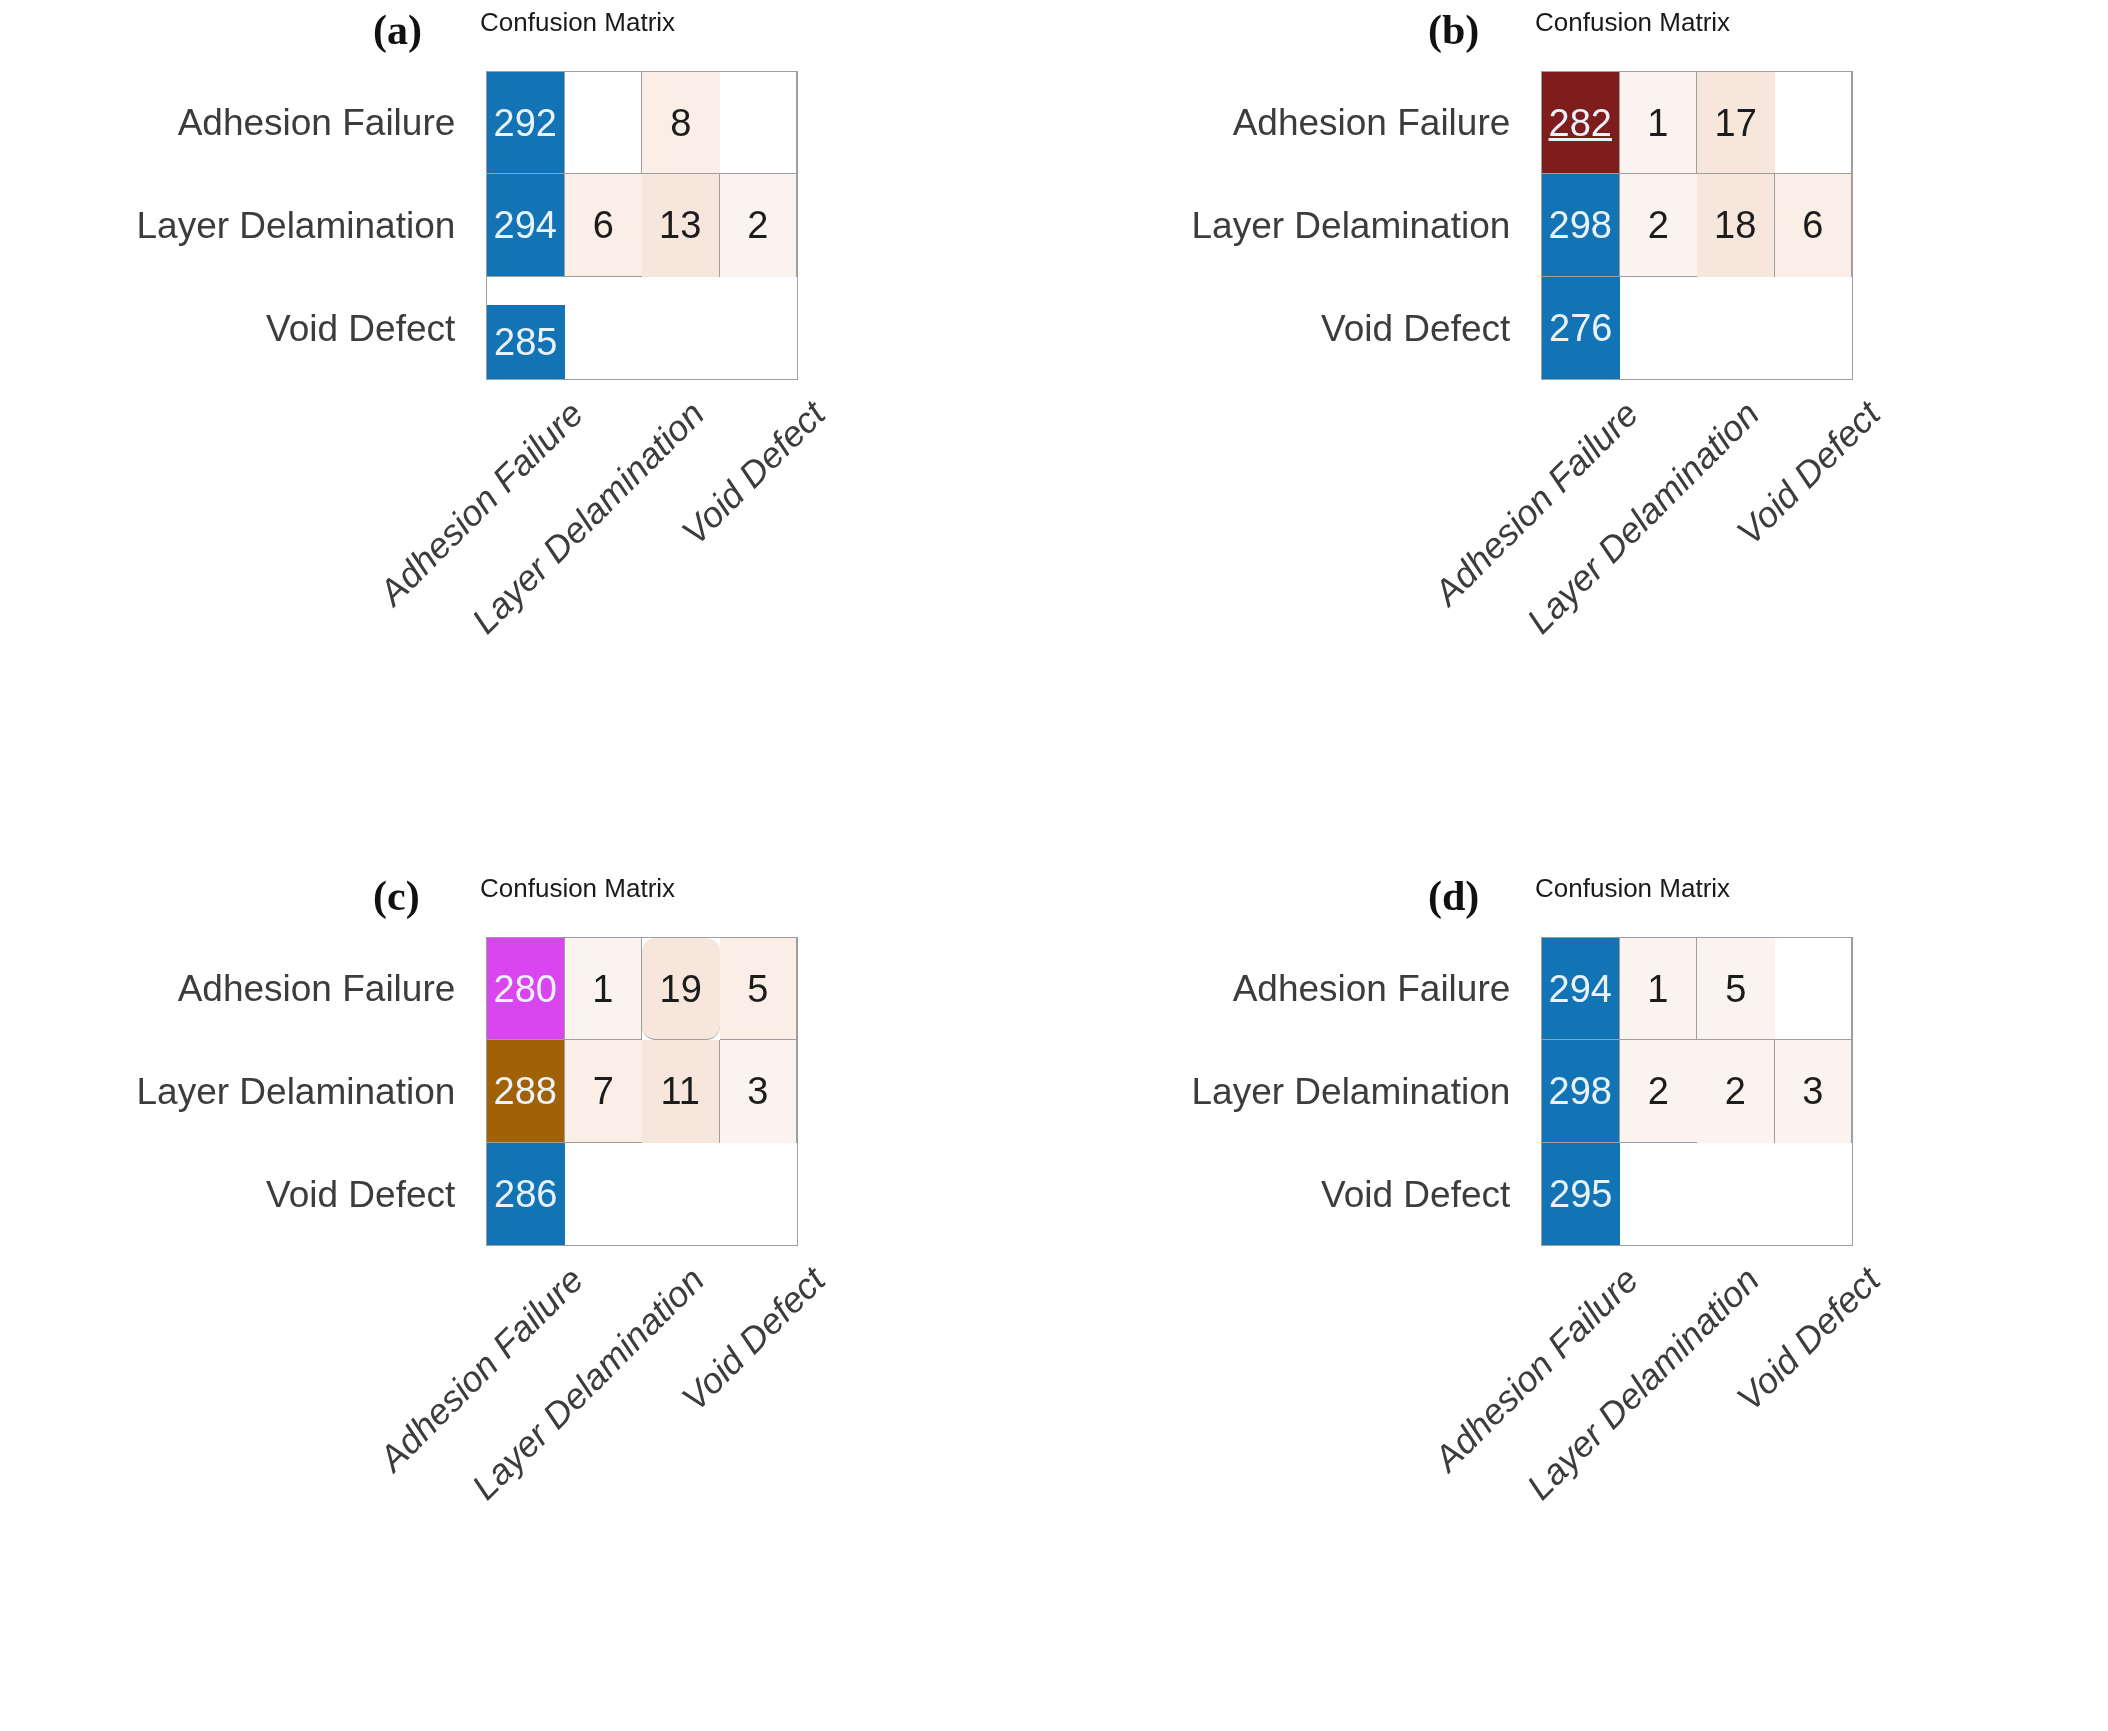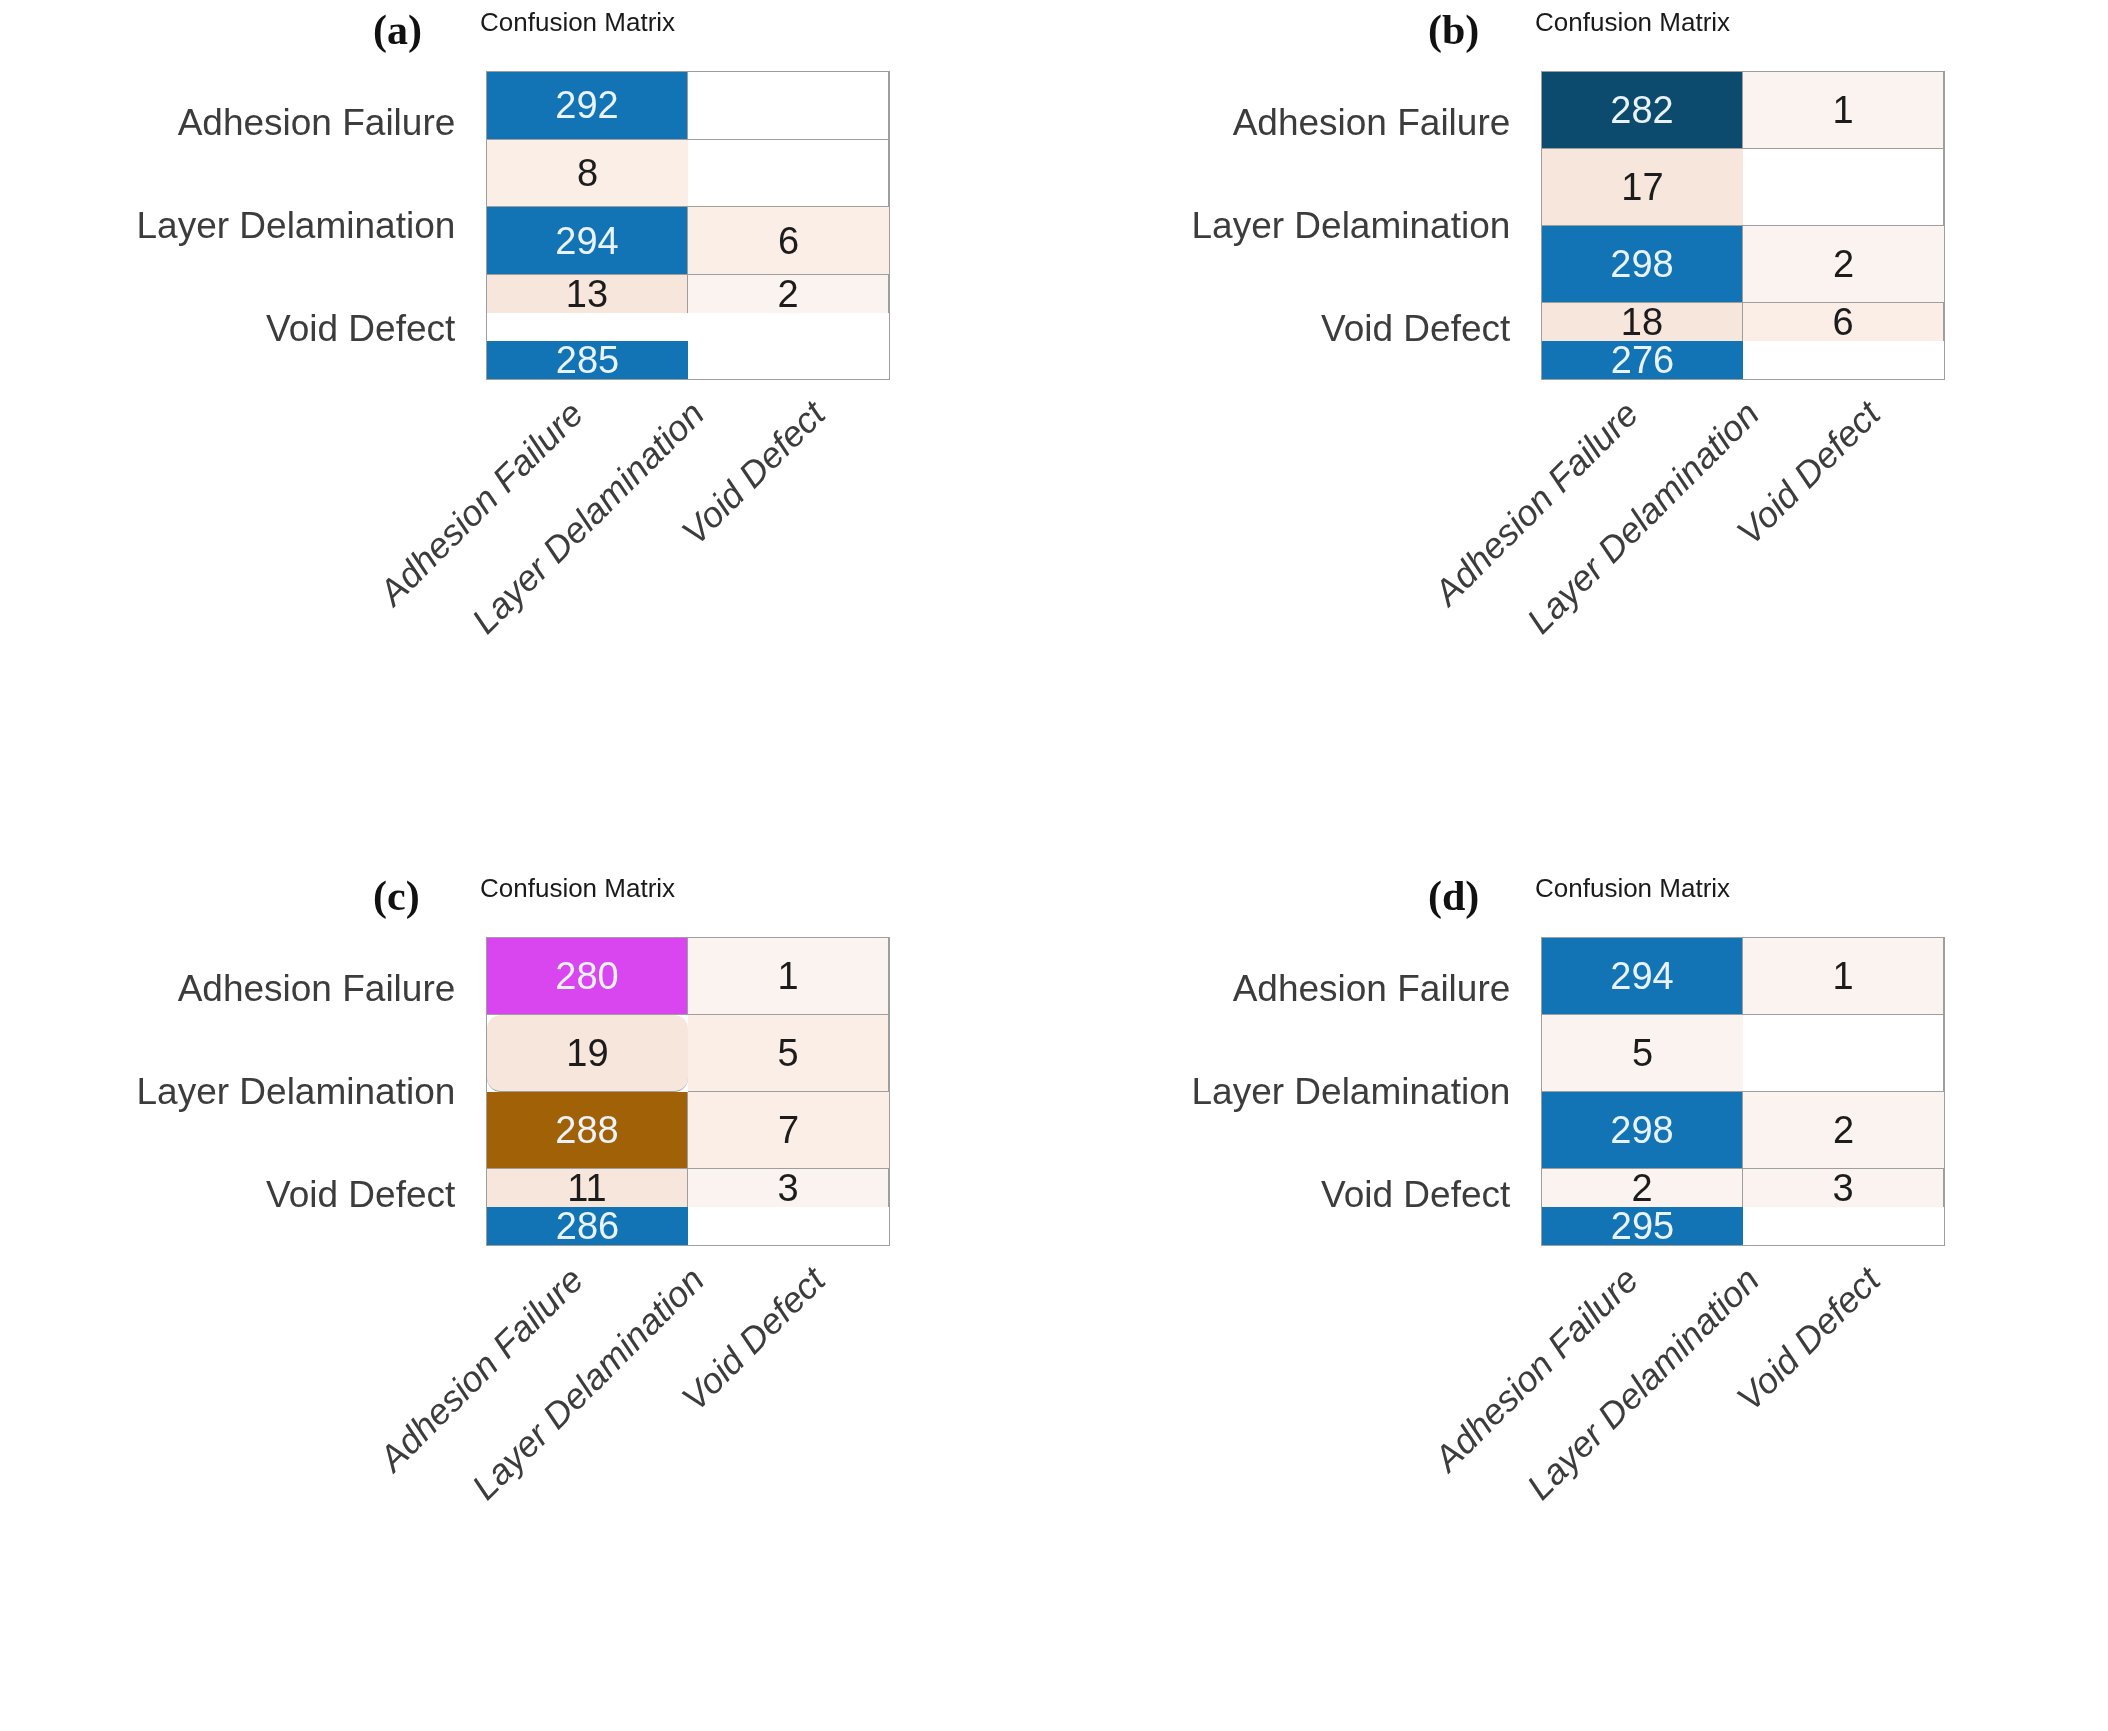--- a/index.html
+++ b/index.html
@@ -51,24 +51,24 @@
     font-weight: 400;
     color: #1a1a1a;
     white-space: nowrap;
   }
 
   
   .matrix {
     position: absolute;
     left: 486px;
     top: 71px;
-    width: 404px;
+    width: 312px;
     height: 309px;
     display: grid;
-    grid-template-columns: repeat(2, 1fr);
+    grid-template-columns: repeat(4, 1fr);
     grid-template-rows: repeat(3, 1fr);
     border: 1.8px solid #9e9e9e;
     box-sizing: border-box;
   }
   .cell {
     position: relative;
     display: flex;
     align-items: center;
     justify-content: center;
     border-right: 1.8px solid #9e9e9e;
@@ -162,21 +162,21 @@
 
   <div class="panel p-b">
     <div class="panel-letter">(b)</div>
     <div class="panel-title">Confusion Matrix</div>
     <div class="ylabels">
       <div class="ylabel">Adhesion Failure</div>
       <div class="ylabel">Layer Delamination</div>
       <div class="ylabel">Void Defect</div>
     </div>
     <div class="matrix">
-      <div class="cell diag" style="background-color: #0c4a6e; color: rgb(234, 243, 251);">282</div>
+      <div class="cell diag" style="background-color: #7f1d1d; color: rgb(234, 243, 251); text-decoration: underline;">282</div>
       <div class="cell off" style="background-color: rgb(251, 243, 239); color: rgb(28, 28, 28);">1</div>
       <div class="cell off" style="background-color: rgb(247, 230, 220); color: rgb(28, 28, 28);">17</div>
       <div class="cell off" style="background-color: rgb(255, 255, 255); color: rgb(28, 28, 28);"></div>
       <div class="cell diag" style="background-color: rgb(18, 116, 181); color: rgb(234, 243, 251);">298</div>
       <div class="cell off" style="background-color: rgb(251, 243, 239); color: rgb(28, 28, 28);">2</div>
       <div class="cell off" style="background-color: rgb(247, 230, 220); color: rgb(28, 28, 28);">18</div>
       <div class="cell off" style="background-color: rgb(250, 238, 231); color: rgb(28, 28, 28);">6</div>
       <div class="cell diag" style="background-color: rgb(18, 116, 181); color: rgb(234, 243, 251);">276</div>
     </div>
     <div class="xlabels">

